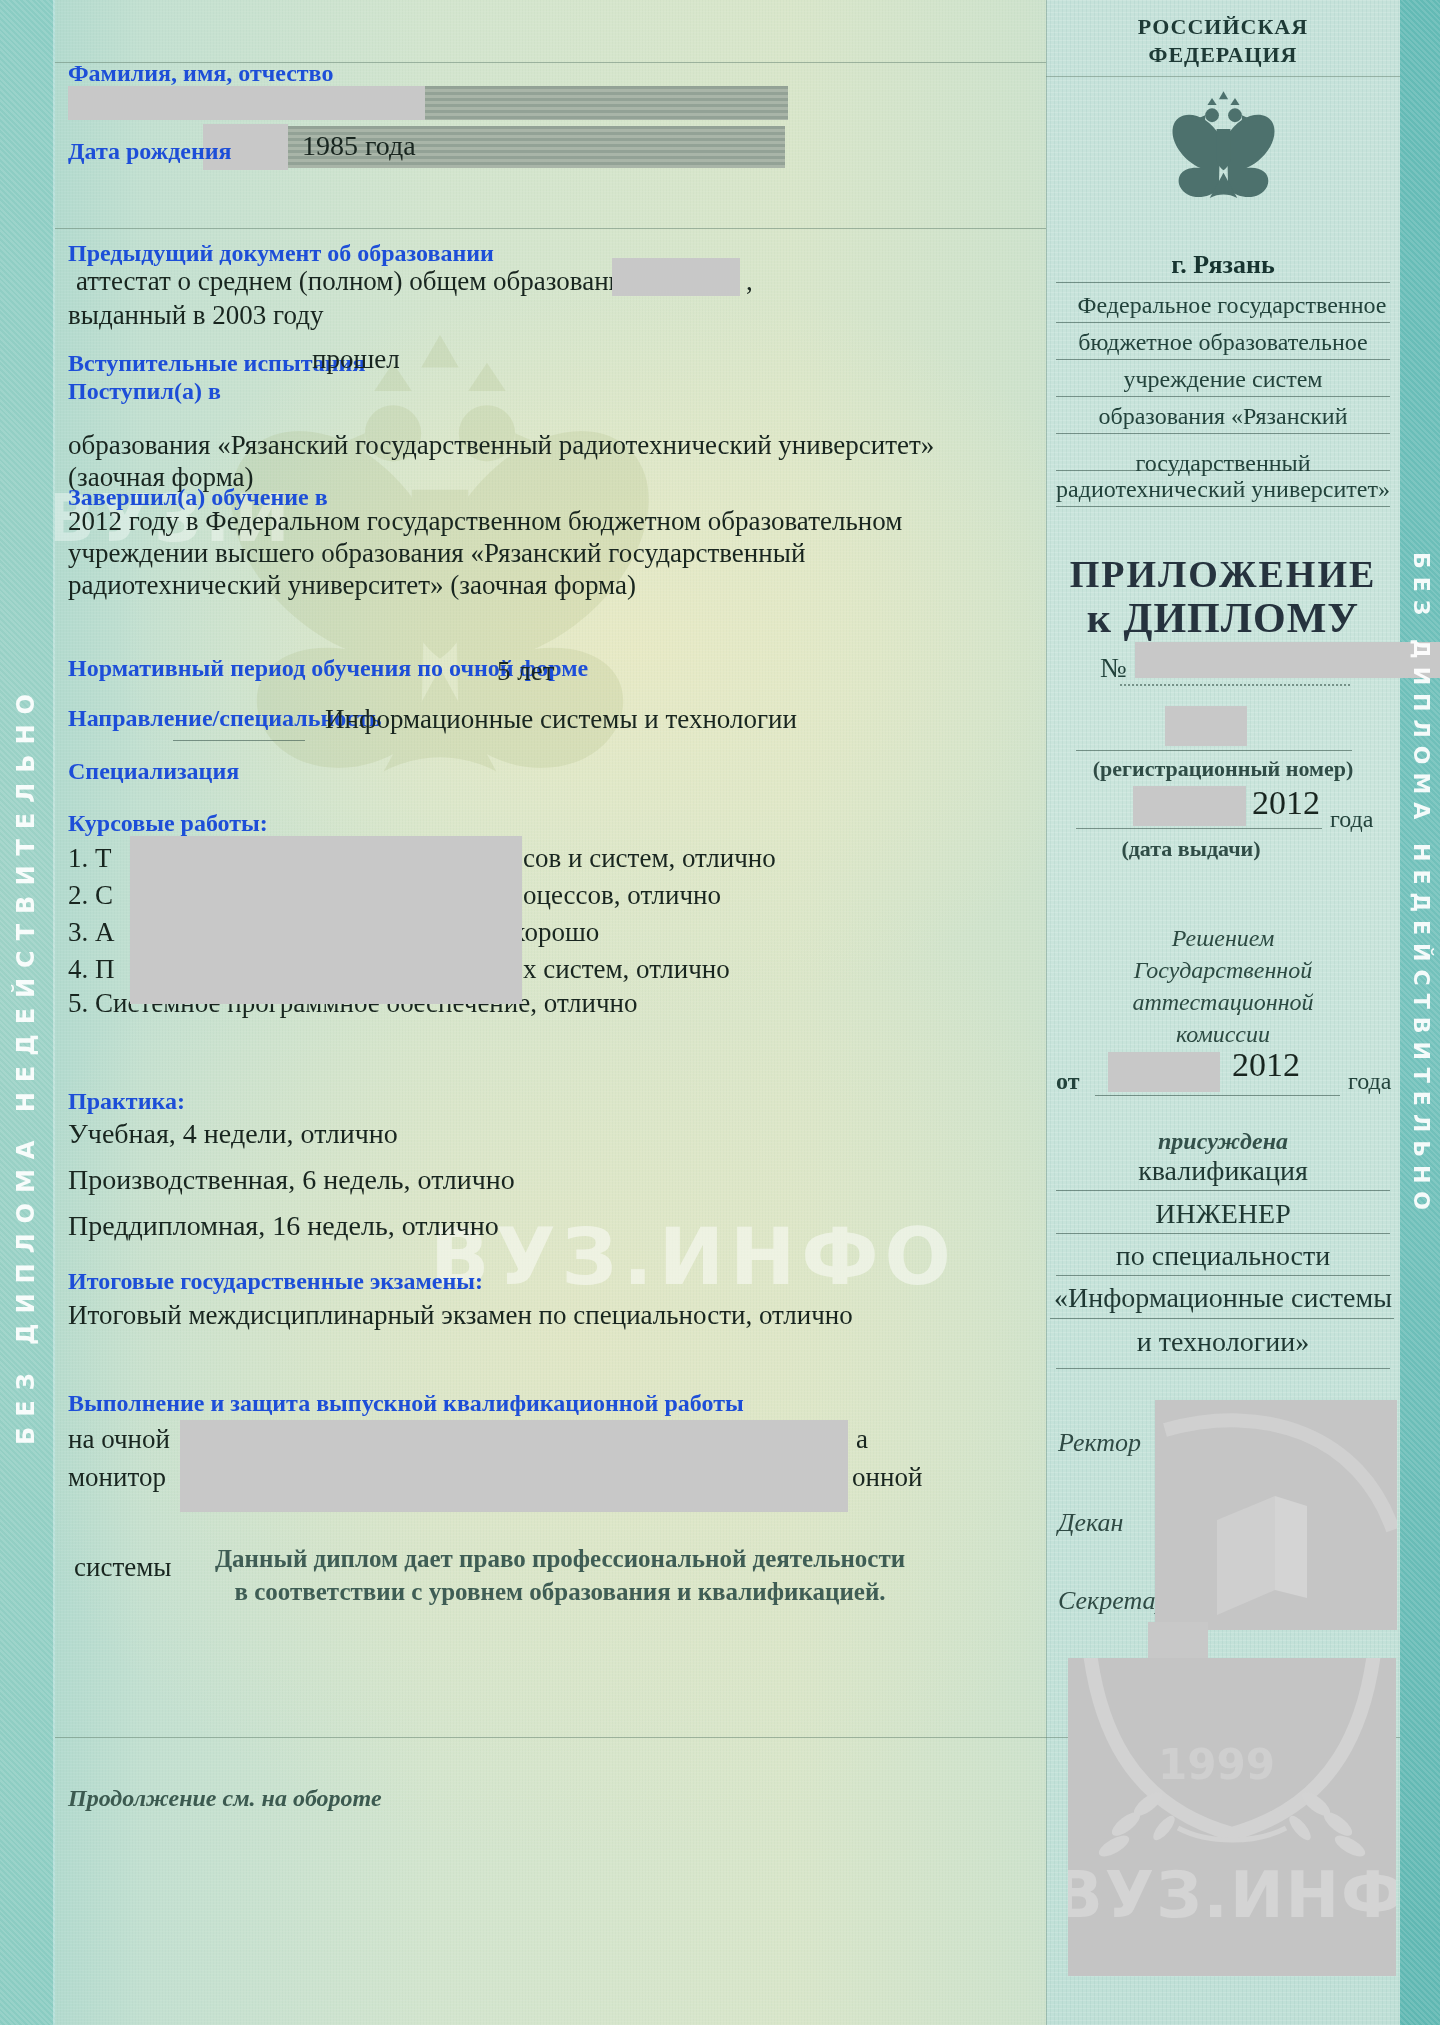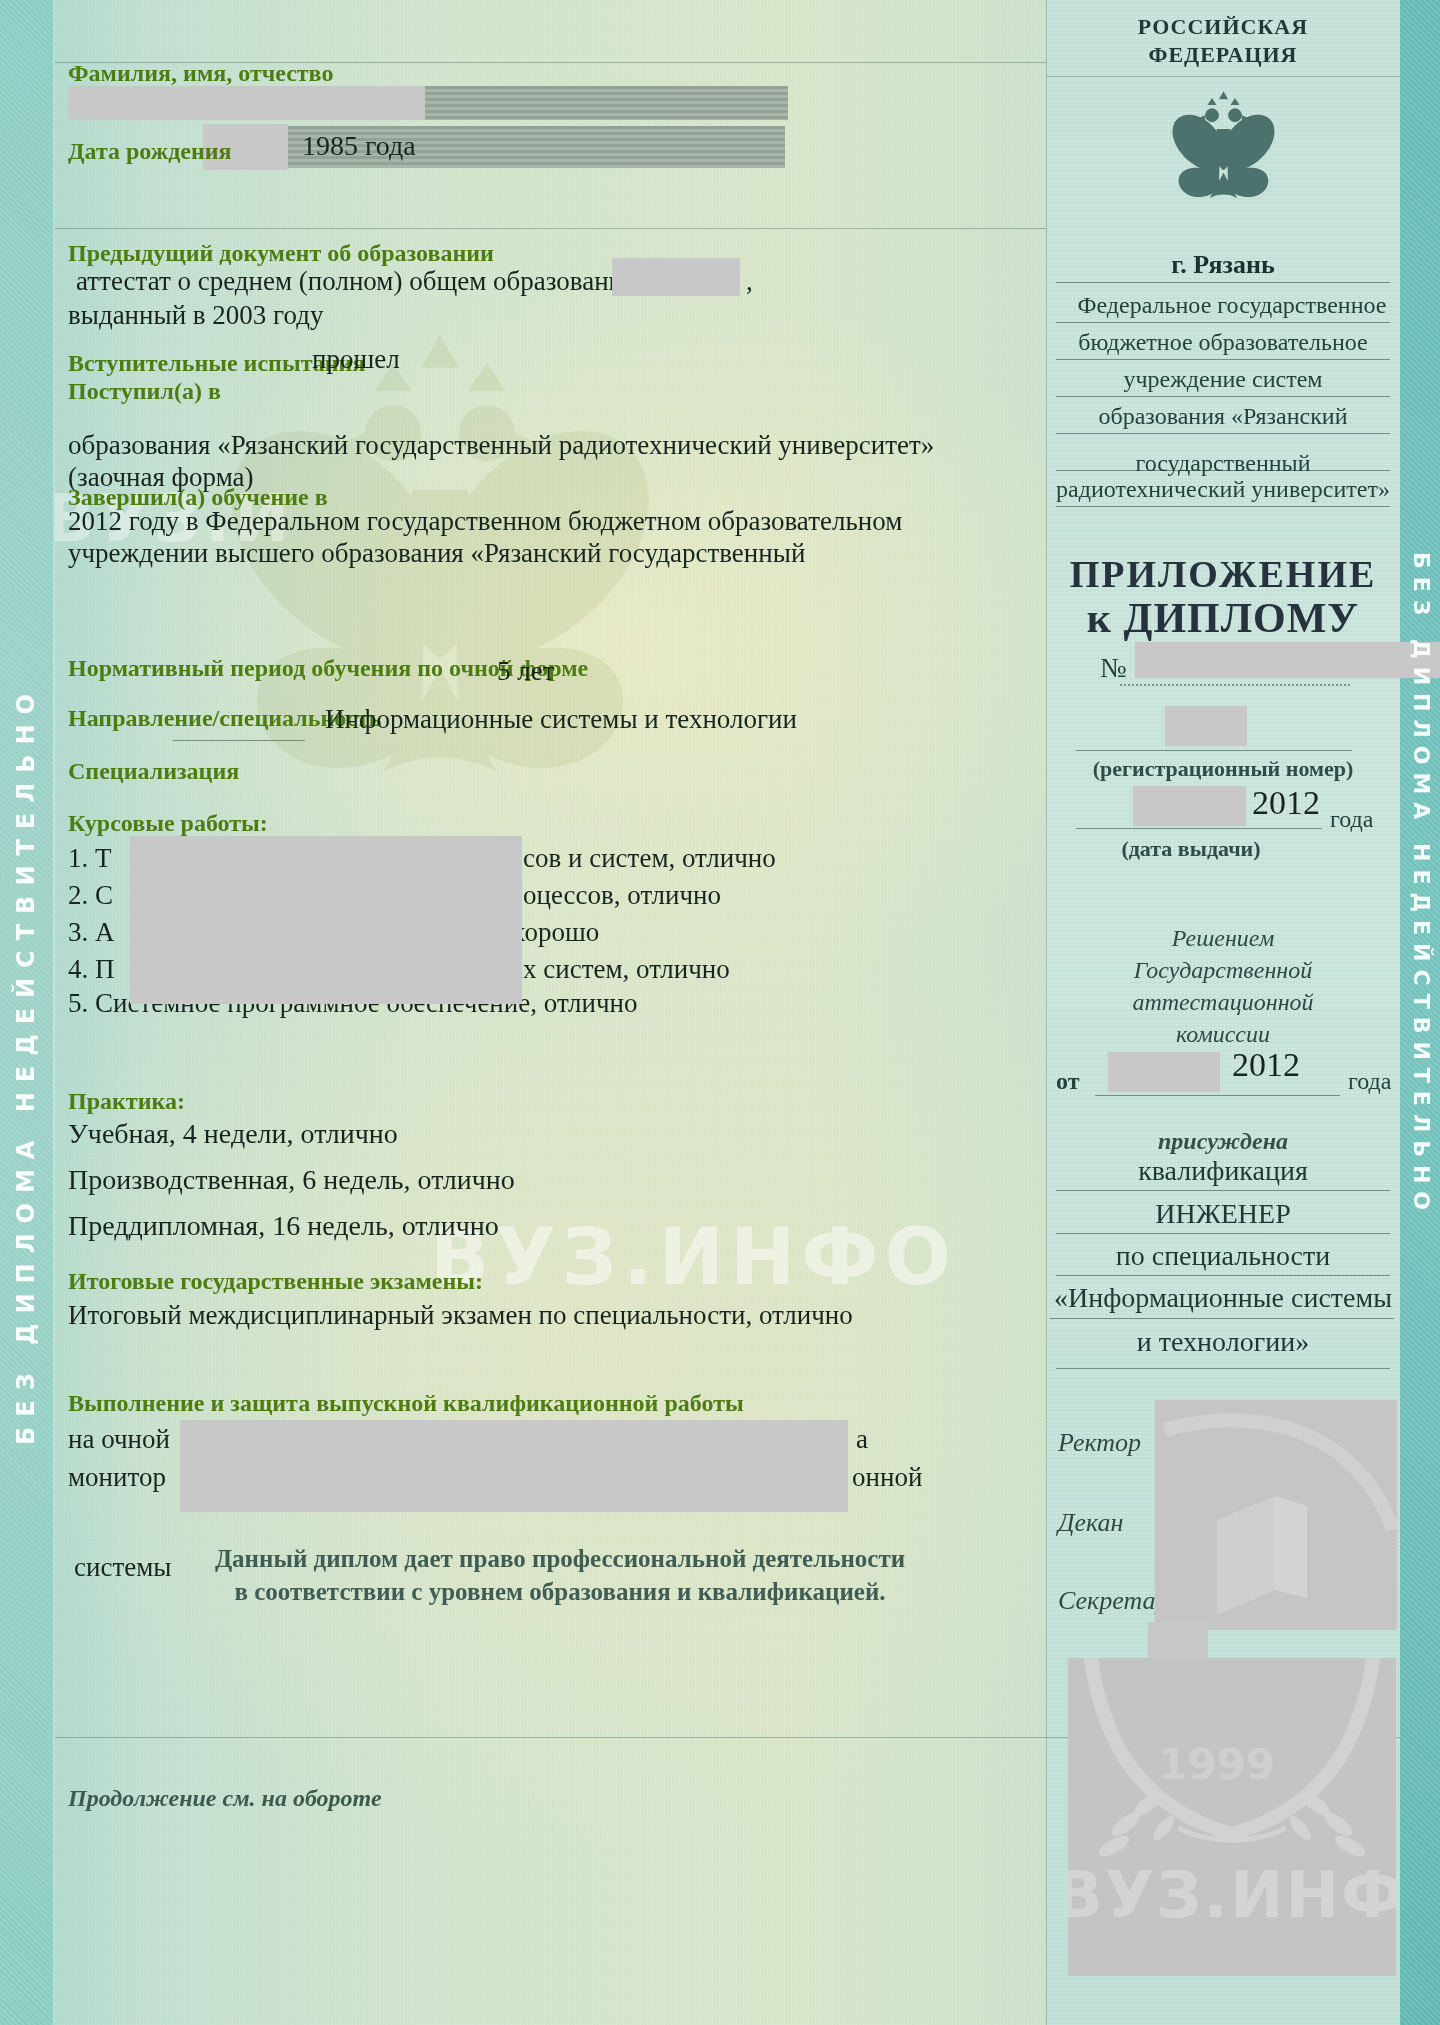--- a/index.html
+++ b/index.html
@@ -26,21 +26,21 @@
   .rstrip{position:absolute;left:1400px;top:0;width:40px;height:2025px;z-index:6;
         background:linear-gradient(180deg,#63bab5 0%,#74c2bc 50%,#5fb7b2 100%);}
   .striptex{position:absolute;inset:0;background:
         repeating-linear-gradient(45deg, rgba(255,255,255,.12) 0 2px, transparent 2px 4px);}
   
   .hline{position:absolute;height:1px;background:rgba(95,125,108,.5);z-index:3;}
   .vline{position:absolute;width:1px;background:rgba(95,125,108,.35);z-index:3;}
   .ul{position:absolute;height:1px;background:rgba(45,75,66,.55);z-index:3;}
   .dotted{position:absolute;border-top:2px dotted rgba(45,75,66,.55);z-index:3;}
   
-  .lbl{position:absolute;font-weight:700;font-size:24px;color:#4d7c0f;white-space:nowrap;z-index:4;}
+  .lbl{position:absolute;font-weight:700;font-size:24px;color:#1d4ed8;white-space:nowrap;z-index:4;}
   .txt{position:absolute;font-size:27px;color:#18251f;white-space:nowrap;z-index:4;}
   .ptxt{position:absolute;font-size:24px;color:#22423b;white-space:nowrap;z-index:4;}
   .pcen{position:absolute;left:1046px;width:354px;text-align:center;z-index:4;color:#22423b;}
   .it{font-style:italic;}
   .b{font-weight:700;}
   
   .red{position:absolute;background:#c8c8c8;z-index:5;}
   .redstripe{position:absolute;z-index:3;
         background:repeating-linear-gradient(180deg,#93a296 0 3px,#a9b5a8 3px 6px);}
   .graybox{position:absolute;background:#c5c5c5;z-index:5;overflow:hidden;}
@@ -109,20 +109,21 @@
   <span class="lbl" style="left:68px;top:350px;">Вступительные испытания</span>
   <span class="txt" style="left:312px;top:344px;">прошел</span>
 
   <span class="lbl" style="left:68px;top:378px;">Поступил(а) в</span>
   <span class="txt" style="left:68px;top:430px;">образования «Рязанский государственный радиотехнический университет»</span>
   <span class="txt" style="left:68px;top:462px;">(заочная форма)</span>
 
   <span class="lbl" style="left:68px;top:484px;">Завершил(а) обучение в</span>
   <span class="txt" style="left:68px;top:506px;">2012 году в Федеральном государственном бюджетном образовательном</span>
   <span class="txt" style="left:68px;top:538px;">учреждении высшего образования «Рязанский государственный</span>
+  <span class="txt" style="left:68px;top:570px;">радиотехнический университет» (заочная форма)</span>
 
   <span class="lbl" style="left:68px;top:655px;">Нормативный период обучения по очной форме</span>
   <span class="txt" style="left:497px;top:656px;">5 лет</span>
 
   <span class="lbl" style="left:68px;top:705px;">Направление/специальность</span>
   <div class="ul" style="left:173px;top:740px;width:132px;"></div>
   <span class="txt" style="left:325px;top:704px;">Информационные системы и технологии</span>
 
   <span class="lbl" style="left:68px;top:758px;">Специализация</span>
 

